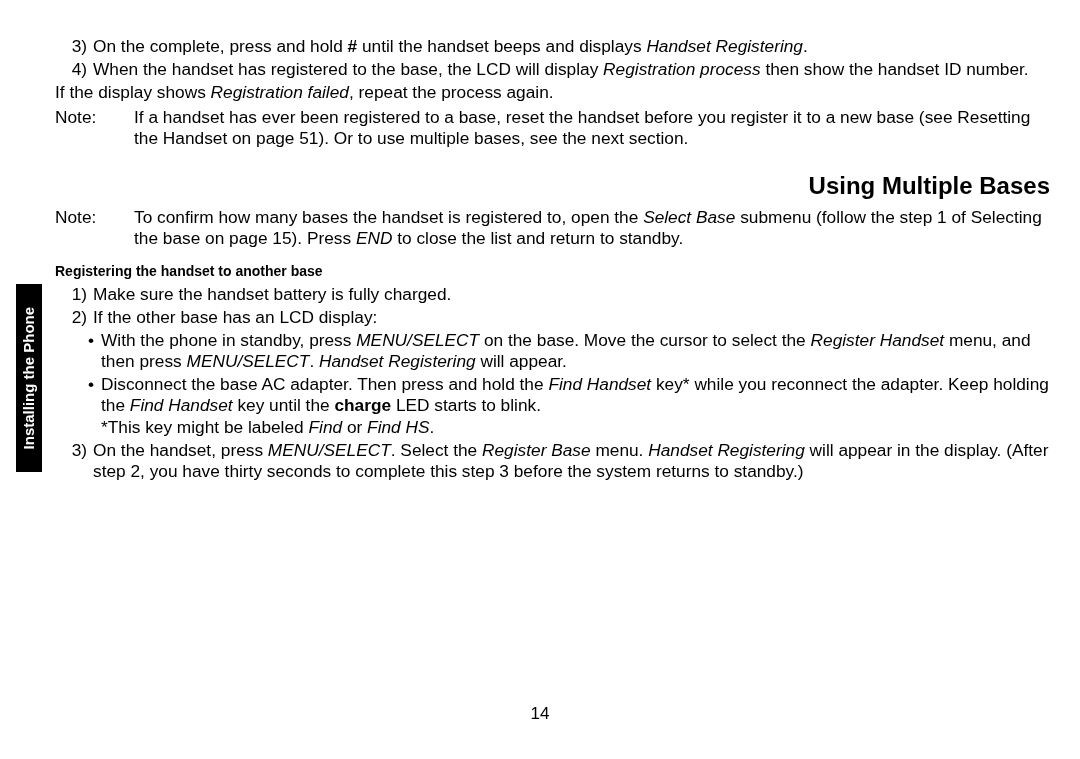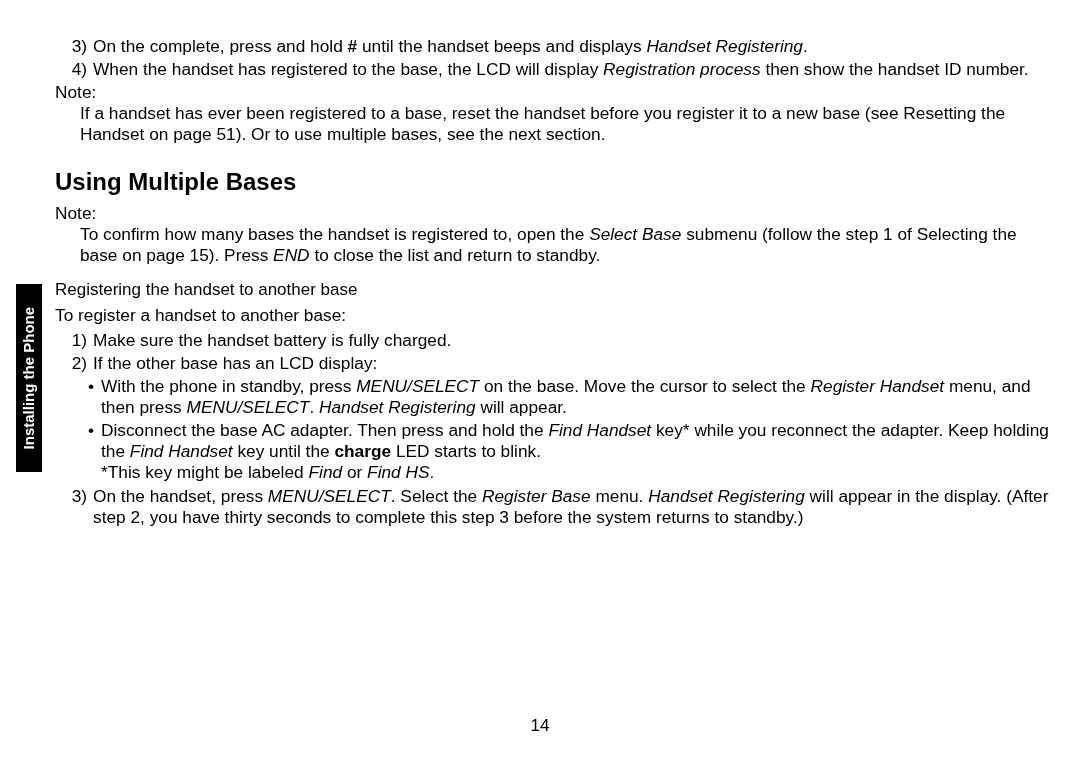--- a/index.html
+++ b/index.html
@@ -66,49 +66,49 @@
     min-width: 20px;
     text-align: center;
     padding-left: 26px;
   }
   .bullet .text {
     flex: 1 1 auto;
   }
   .note-row {
     display: flex;
     margin: 2px 0 4px 0;
-    flex-direction: column;
   }
   .note-row .label {
     flex: 0 0 auto;
     min-width: 54px;
   }
   .note-row .text {
     flex: 1 1 auto;
     margin-left: 25px;
   }
   h2.section {
     font-size: 24px;
     font-weight: bold;
     margin: 22px 0 6px 0;
+    text-align: right;
   }
   h3.subsection {
-    font-size: 17px;
-    font-weight: normal;
+    font-size: 14px;
+    font-weight: bold;
     margin: 14px 0 4px 0;
   }
   p { margin: 2px 0 4px 0; }
   .italic { font-style: italic; }
   .bold { font-weight: bold; }
   .bolditalic { font-weight: normal; font-style: italic; }
   .page-no {
     position: absolute;
     left: 0;
     width: 1080px;
-    bottom: 22px;
+    bottom: 34px;
     text-align: center;
     font-size: 17px;
   }
 </style>
 </head>
 <body>
 
 <div class="page">
 
   <div class="side-tab">
@@ -123,39 +123,41 @@
       </div>
     </div>
     <div class="li-num">
       <div class="marker">4)</div>
       <div class="text">
         <span>When the handset has registered to the base, the LCD will display </span><span class="italic">Registration process</span><span> then show the handset ID number.</span>
       </div>
     </div>
   </div>
 
+  <p>
+    <span>If the display shows </span><span class="italic">Registration failed</span><span>, repeat the process again.</span>
+  </p>
 
   <div class="note-row">
     <div class="label">Note:</div>
     <div class="text">If a handset has ever been registered to a base, reset the handset before you register it to a new base (see Resetting the Handset on page 51). Or to use multiple bases, see the next section.</div>
   </div>
 
   <h2 class="section">Using Multiple Bases</h2>
 
 
   <div class="note-row">
     <div class="label">Note:</div>
     <div class="text">
       <span>To confirm how many bases the handset is registered to, open the </span><span class="italic">Select Base</span><span> submenu (follow the step 1 of Selecting the base on page 15). Press </span><span class="bolditalic">END</span><span> to close the list and return to standby.</span>
     </div>
   </div>
 
   <h3 class="subsection">Registering the handset to another base</h3>
 
-  <p>To register a handset to another base:</p>
 
   <div class="ol">
     <div class="li-num">
       <div class="marker">1)</div>
       <div class="text">Make sure the handset battery is fully charged.</div>
     </div>
     <div class="li-num">
       <div class="marker">2)</div>
       <div class="text">If the other base has an LCD display:</div>
     </div>

